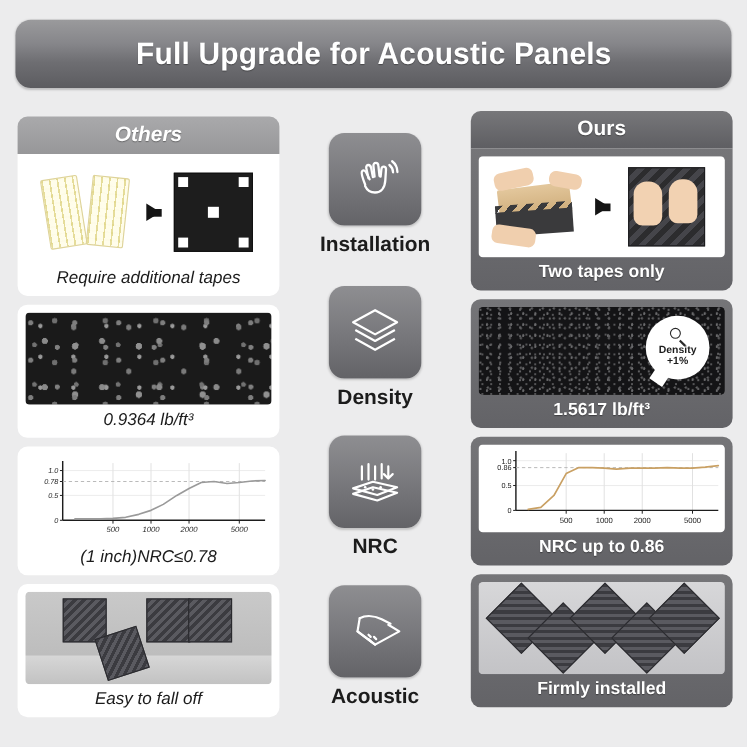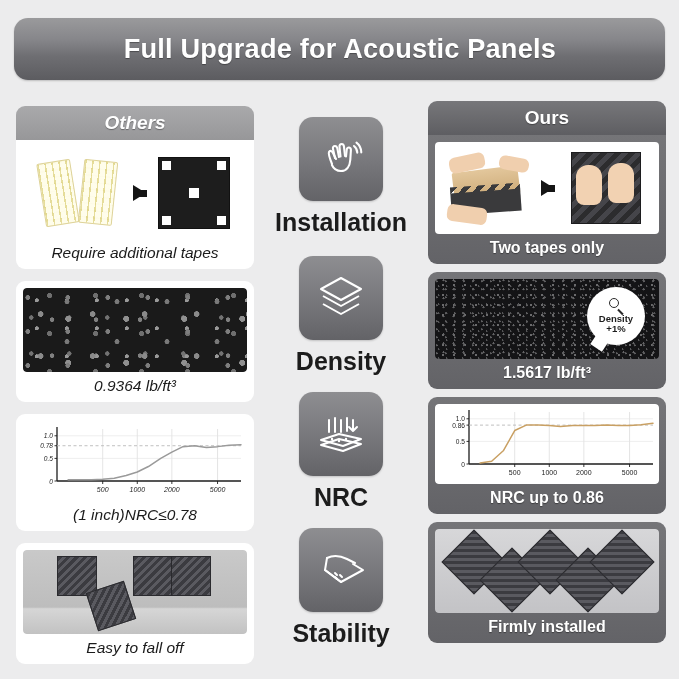--- a/index.html
+++ b/index.html
@@ -59,21 +59,21 @@
   .col-head.others { background: linear-gradient(to bottom,#a9a9ab,#979799); }
   .col-head.ours   { background: linear-gradient(to bottom,#77777a,#5e5e62); }
 
   
   .card {
     border-radius: 9px;
     margin-bottom: 8px;
     padding: 7px 7px 4px 7px;
     display: flex; flex-direction: column; align-items: center;
   }
-  .card.others { background: #ffffff; margin-top: 12px; }
+  .card.others { background: #ffffff; }
   .card.ours   { background: linear-gradient(to bottom,#757578,#636367); }
   .card.first  { border-radius: 0 0 9px 9px; margin-top: 0; }
 
   .card-img {
     width: 100%;
     border-radius: 4px;
     overflow: hidden;
     position: relative;
   }
   .card-label {
@@ -93,21 +93,21 @@
   }
   .feat-icon {
     width: 84px; height: 84px;
     border-radius: 14px;
     background: linear-gradient(to bottom,#8e8e91 0%,#79797d 50%,#636367 100%);
     display: flex; align-items: center; justify-content: center;
     box-shadow: 0 1px 2px rgba(0,0,0,.18);
   }
   .feat-label {
     margin-top: 7px;
-    font-size: 25px; font-weight: bold; color: #1c1c1c;
+    font-size: 19px; font-weight: bold; color: #1c1c1c;
     text-align: center; white-space: nowrap;
   }
 
   
   .tape-scene {
     background: #fff; height: 92px;
     display: flex; align-items: center; justify-content: center; gap: 12px;
   }
   .tape-sheet {
     width: 34px; height: 64px;
@@ -396,21 +396,21 @@
 
   <div class="feature" style="height:136px">
     <div class="feat-icon">
       <svg width="52" height="52" viewBox="0 0 52 52" fill="none" stroke="#fff" stroke-width="2" stroke-linecap="round" stroke-linejoin="round">
         <path d="M12 14c6-3 14-2 20 1l8 4"></path>
         <path d="M12 14l-2 12 16 12 22-12-10-6"></path>
         <path d="M10 26 26 38"></path>
         <path d="M20 29l2 2M20 33l2 2M25 31l2 2"></path>
       </svg>
     </div>
-    <div class="feat-label">Stability</div>
+    <div class="feat-label">Acoustic</div>
   </div>
 </div>
 
 <div class="col-ours">
 
   <div class="col-head ours">
     <span>Ours</span>
   </div>
 
   <div class="card ours first">

